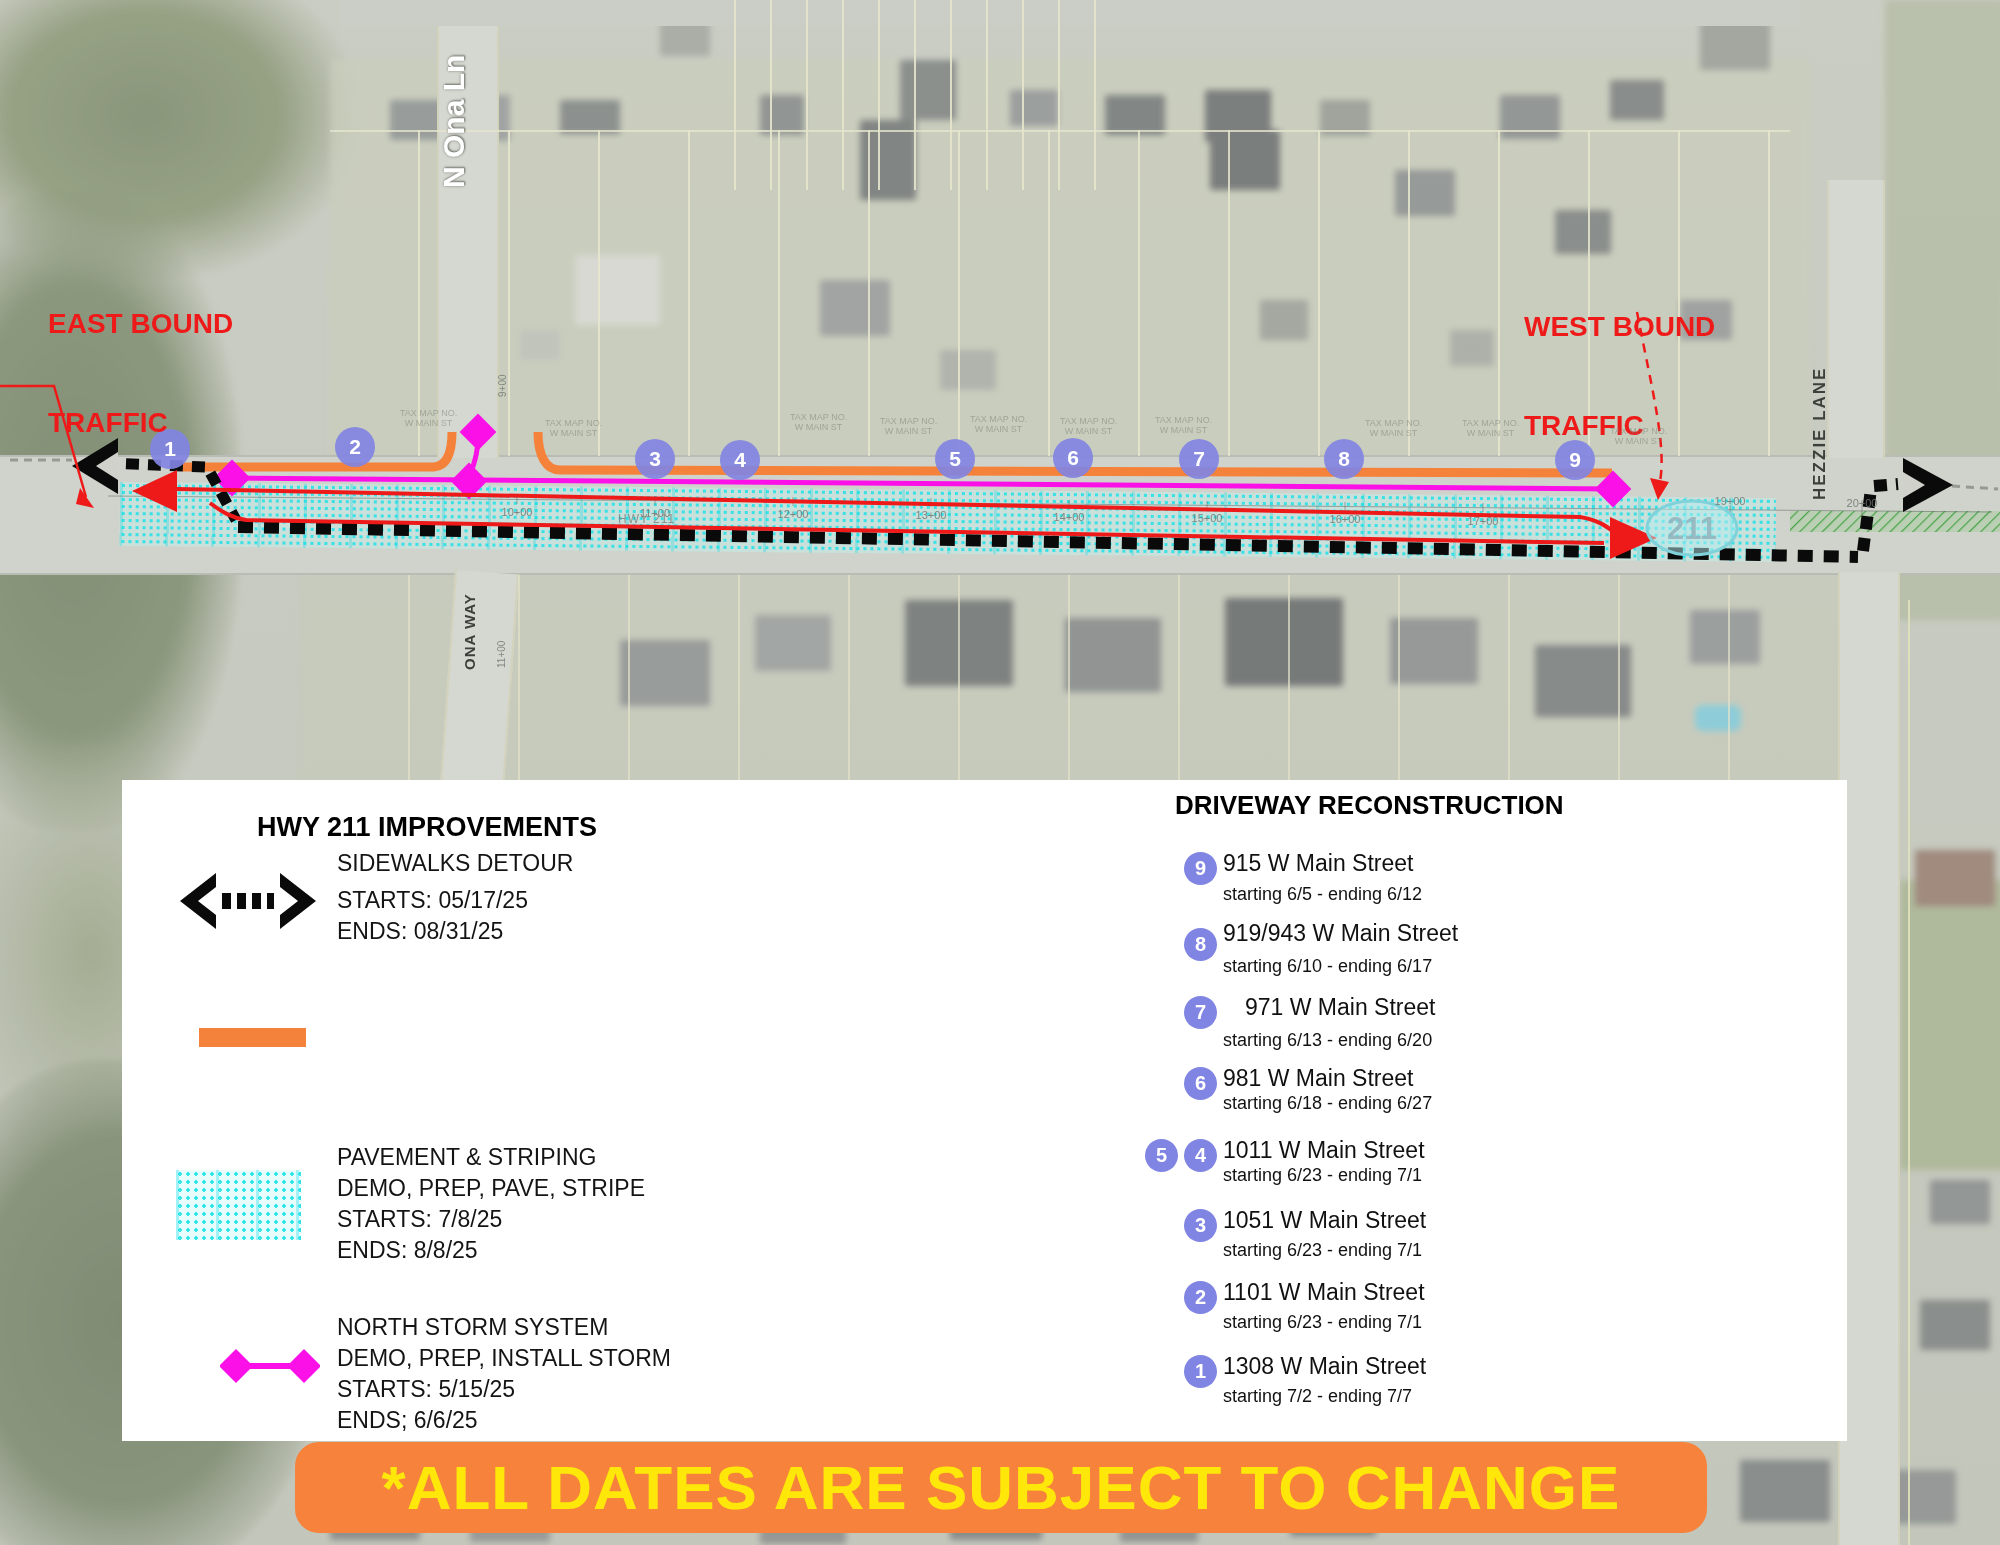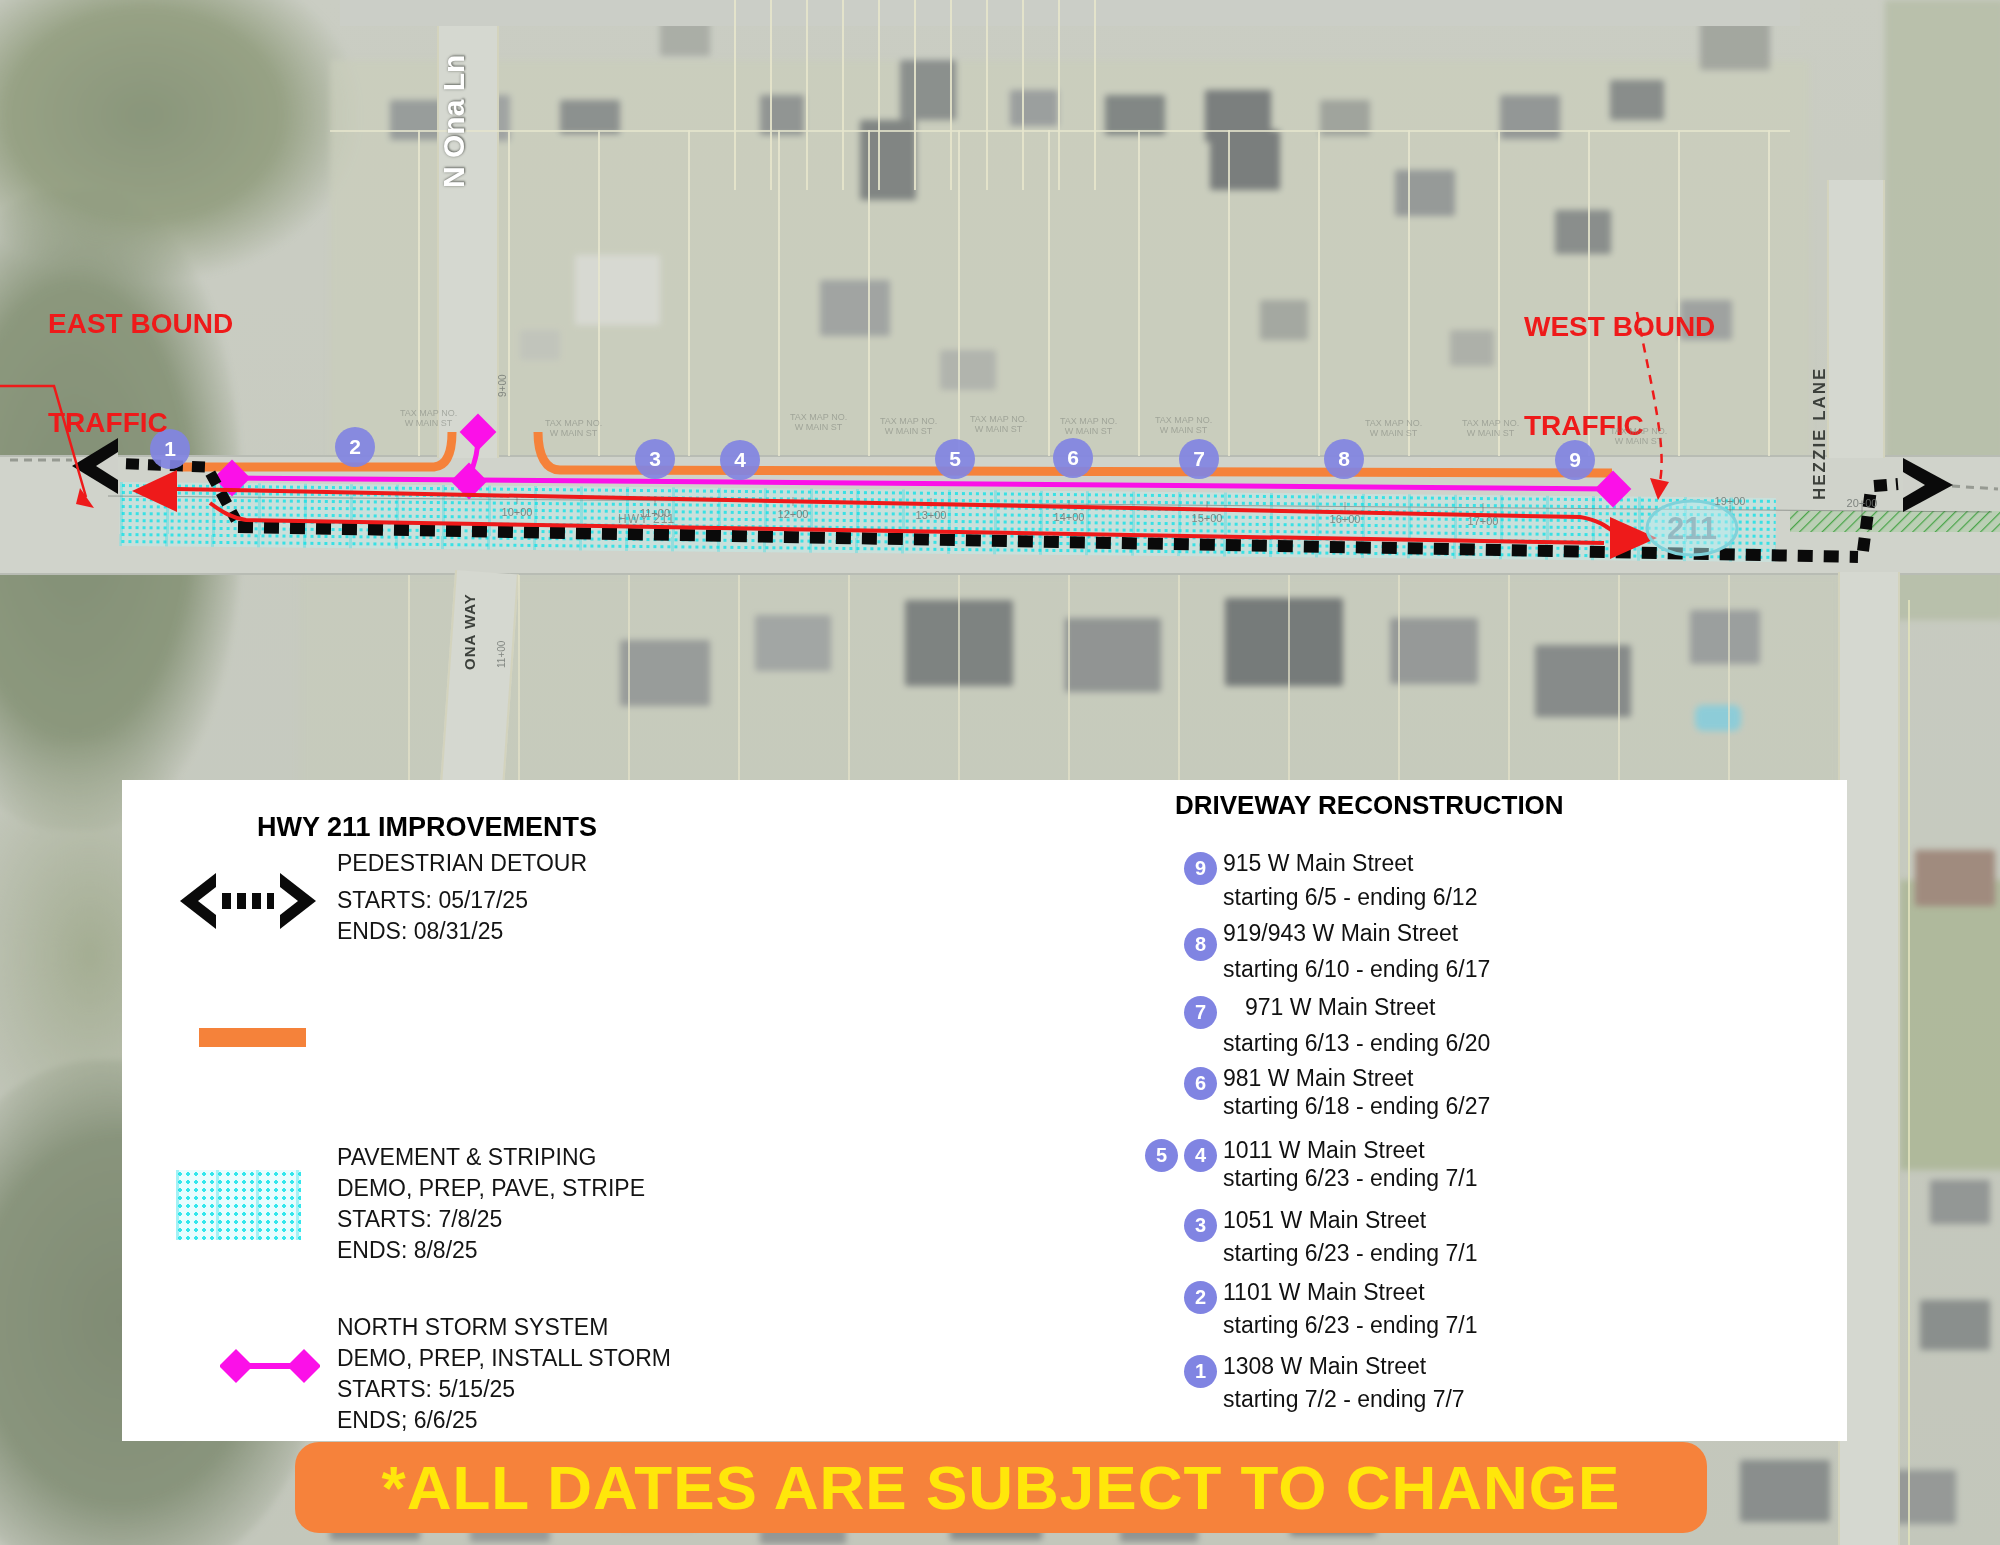--- a/index.html
+++ b/index.html
@@ -38,21 +38,21 @@
   .lg-block div{position:static;}
   .swatch-orange{left:199px;top:1028px;width:107px;height:19px;background:#F5823A;}
   .swatch-cyan{left:176px;top:1170px;width:125px;height:70px;
     background-color:rgba(210,252,253,.5);
     background-image:radial-gradient(circle,rgba(6,225,232,.8) 1.6px,transparent 1.8px),
                      repeating-linear-gradient(90deg,rgba(6,215,225,.3) 0 3px,transparent 3px 40px);
     background-size:8px 8px,auto;}
   .dw-badge{width:33px;height:33px;border-radius:50%;background:#8084E2;color:#fff;
     font-weight:700;font-size:20px;display:flex;align-items:center;justify-content:center;}
   .dw-addr{font-size:23px;color:#111;white-space:pre;}
-  .dw-dates{font-size:23px;color:#111;white-space:pre;}
+  .dw-dates{font-size:18px;color:#111;white-space:pre;}
   
   .banner{left:295px;top:1442px;width:1412px;height:91px;border-radius:24px;background:#F6823B;
     display:flex;align-items:center;justify-content:center;}
   .banner span{position:static;color:#FFE70A;font-size:62px;font-weight:700;letter-spacing:1px;white-space:pre;}
 </style>
 </head>
 <body>
 
 <div class="stage">
 
@@ -258,21 +258,21 @@
     <polygon points="102,1 138,29 102,57" fill="#0a0a0a"></polygon>
     <polygon points="102,15 120,29 102,43" fill="#ffffff"></polygon>
     <g fill="#0a0a0a">
         <rect x="44" y="21" width="9" height="16"></rect>
         <rect x="59" y="21" width="9" height="16"></rect>
         <rect x="74" y="21" width="9" height="16"></rect>
         <rect x="89" y="21" width="7" height="16"></rect>
       </g>
   </svg>
   <div class="lg-block" style="left:337px;top:848px;">
-    <div class="lg-line" style="margin-bottom:6px">PEDESTRIAN DETOUR</div>
+    <div class="lg-line" style="margin-bottom:6px">SIDEWALKS DETOUR</div>
     <div class="lg-line">STARTS: 05/17/25</div>
     <div class="lg-line">ENDS: 08/31/25</div>
   </div>
 
   <div class="swatch-orange"></div>
 
   <div class="swatch-cyan"></div>
   <div class="lg-block" style="left:337px;top:1142px;">
     <div class="lg-line">PAVEMENT &amp; STRIPING</div>
     <div class="lg-line">DEMO, PREP, PAVE, STRIPE</div>

